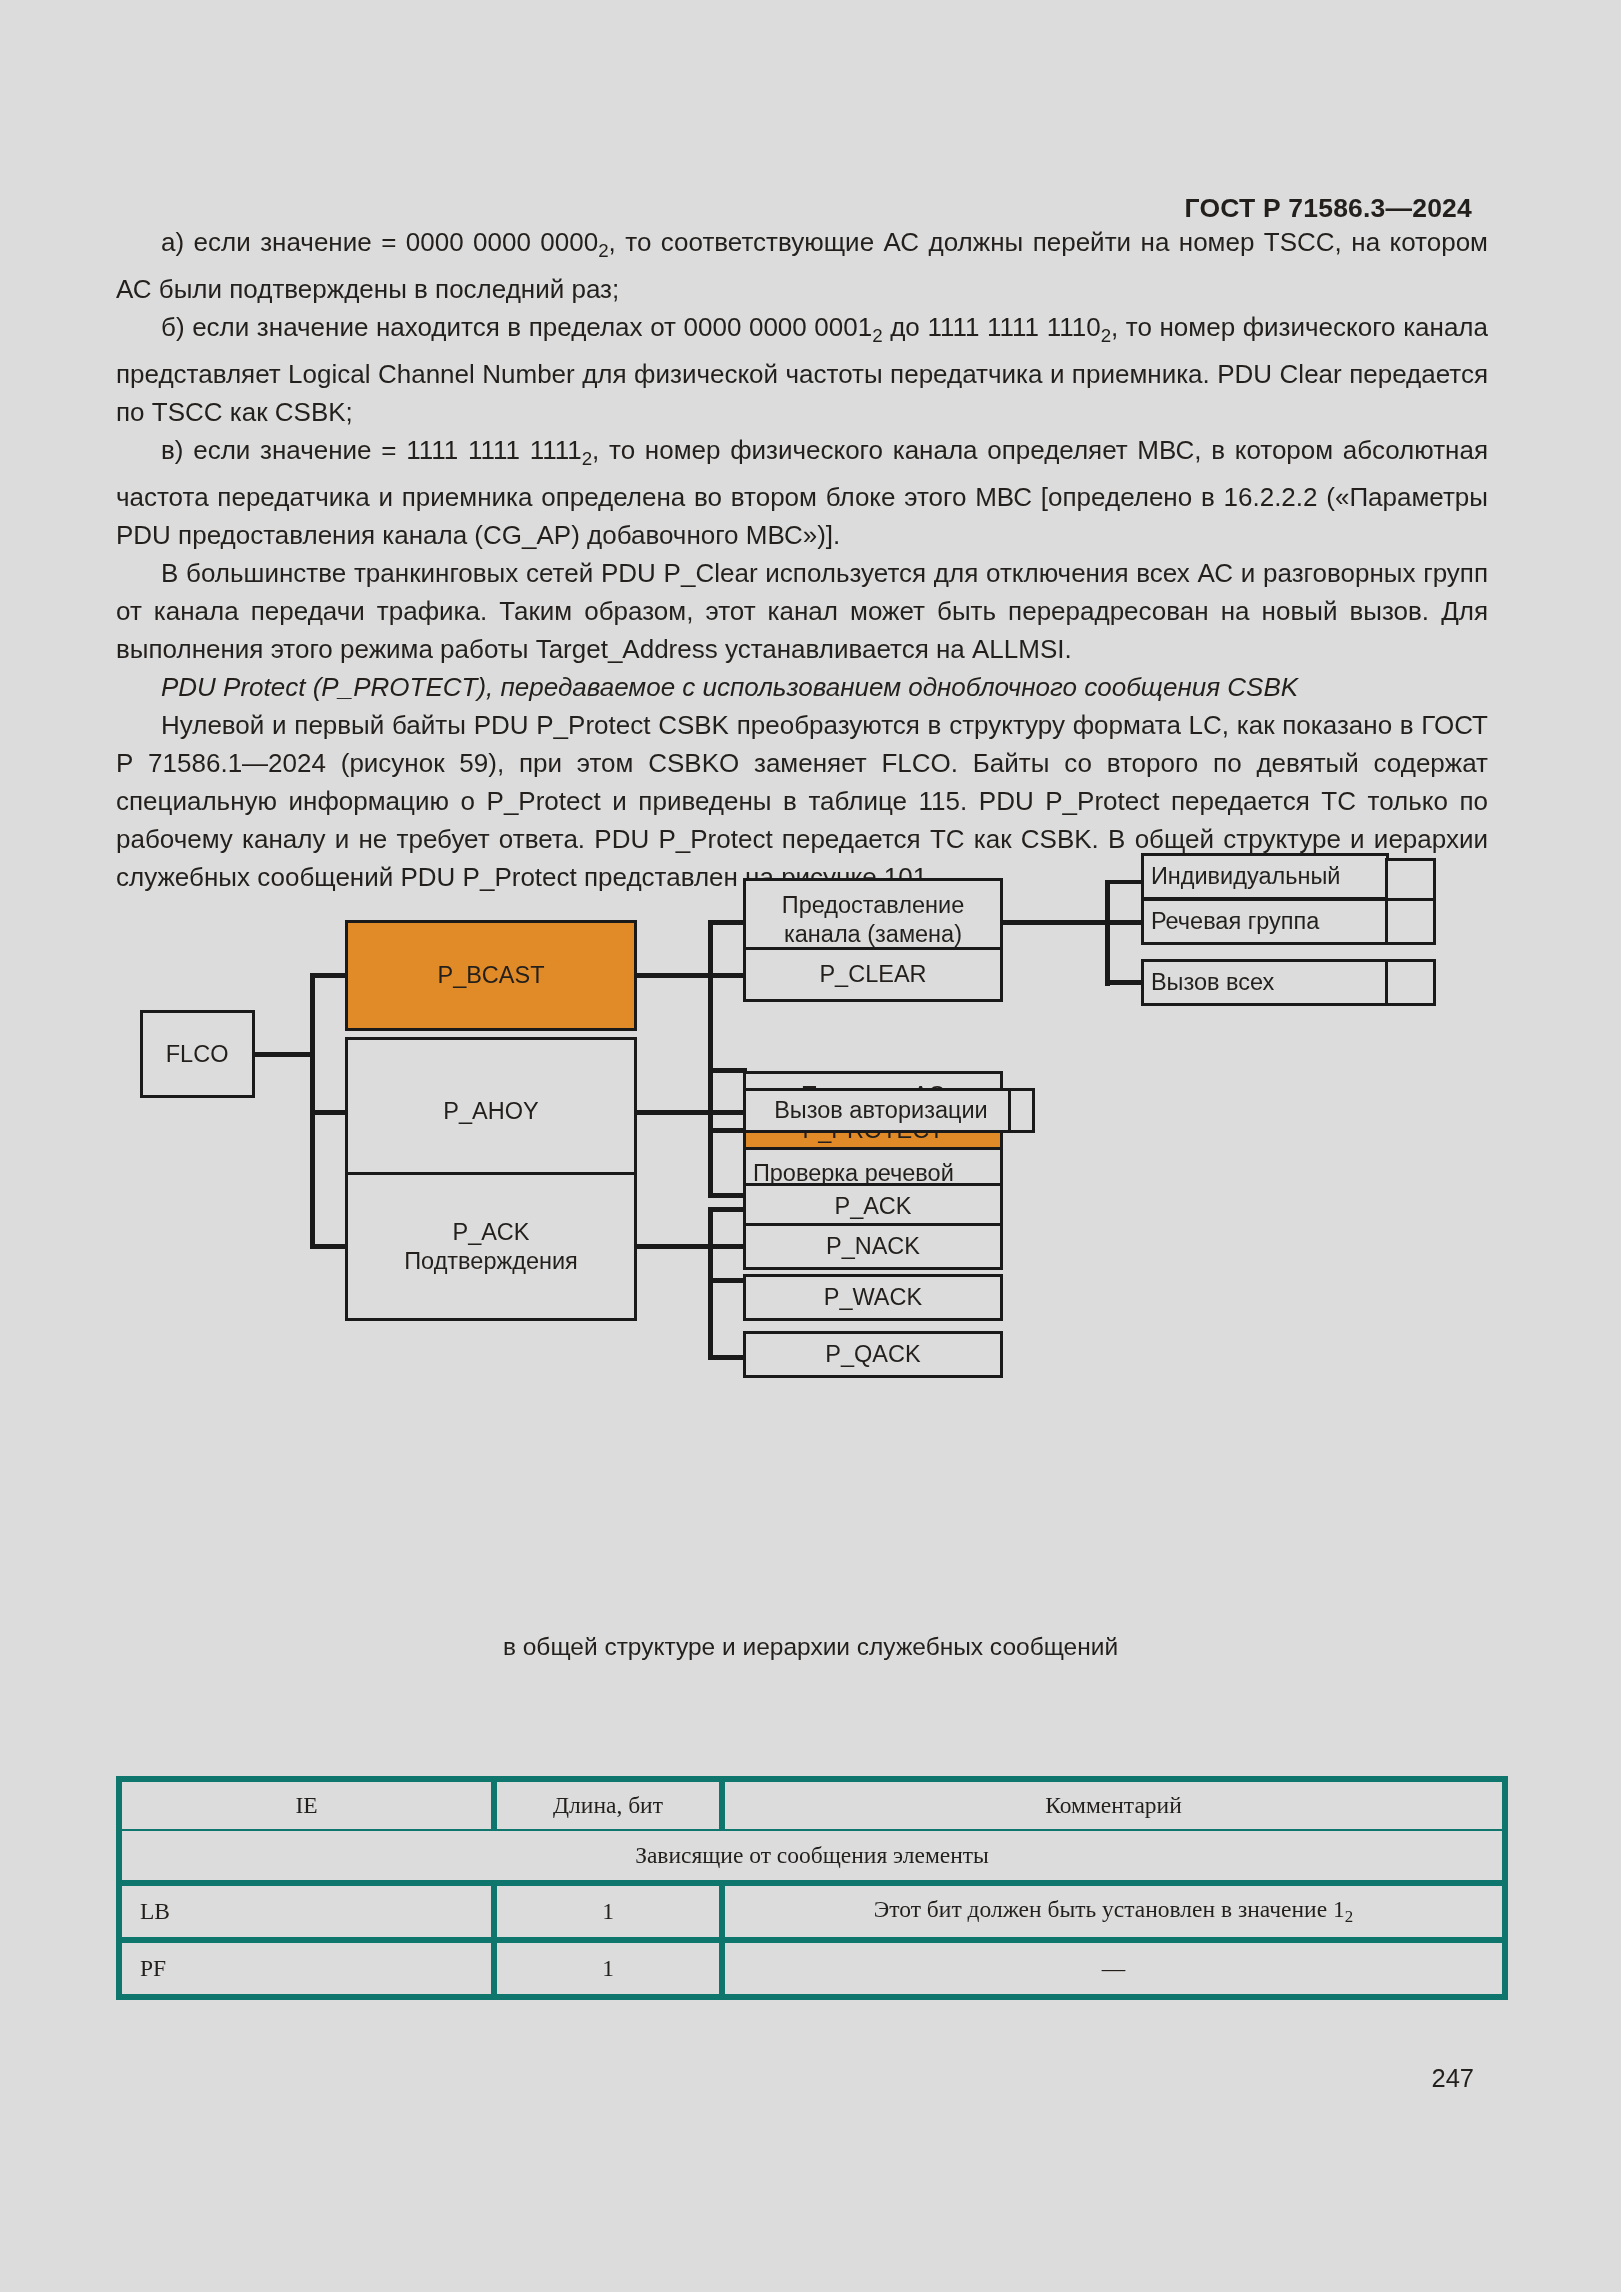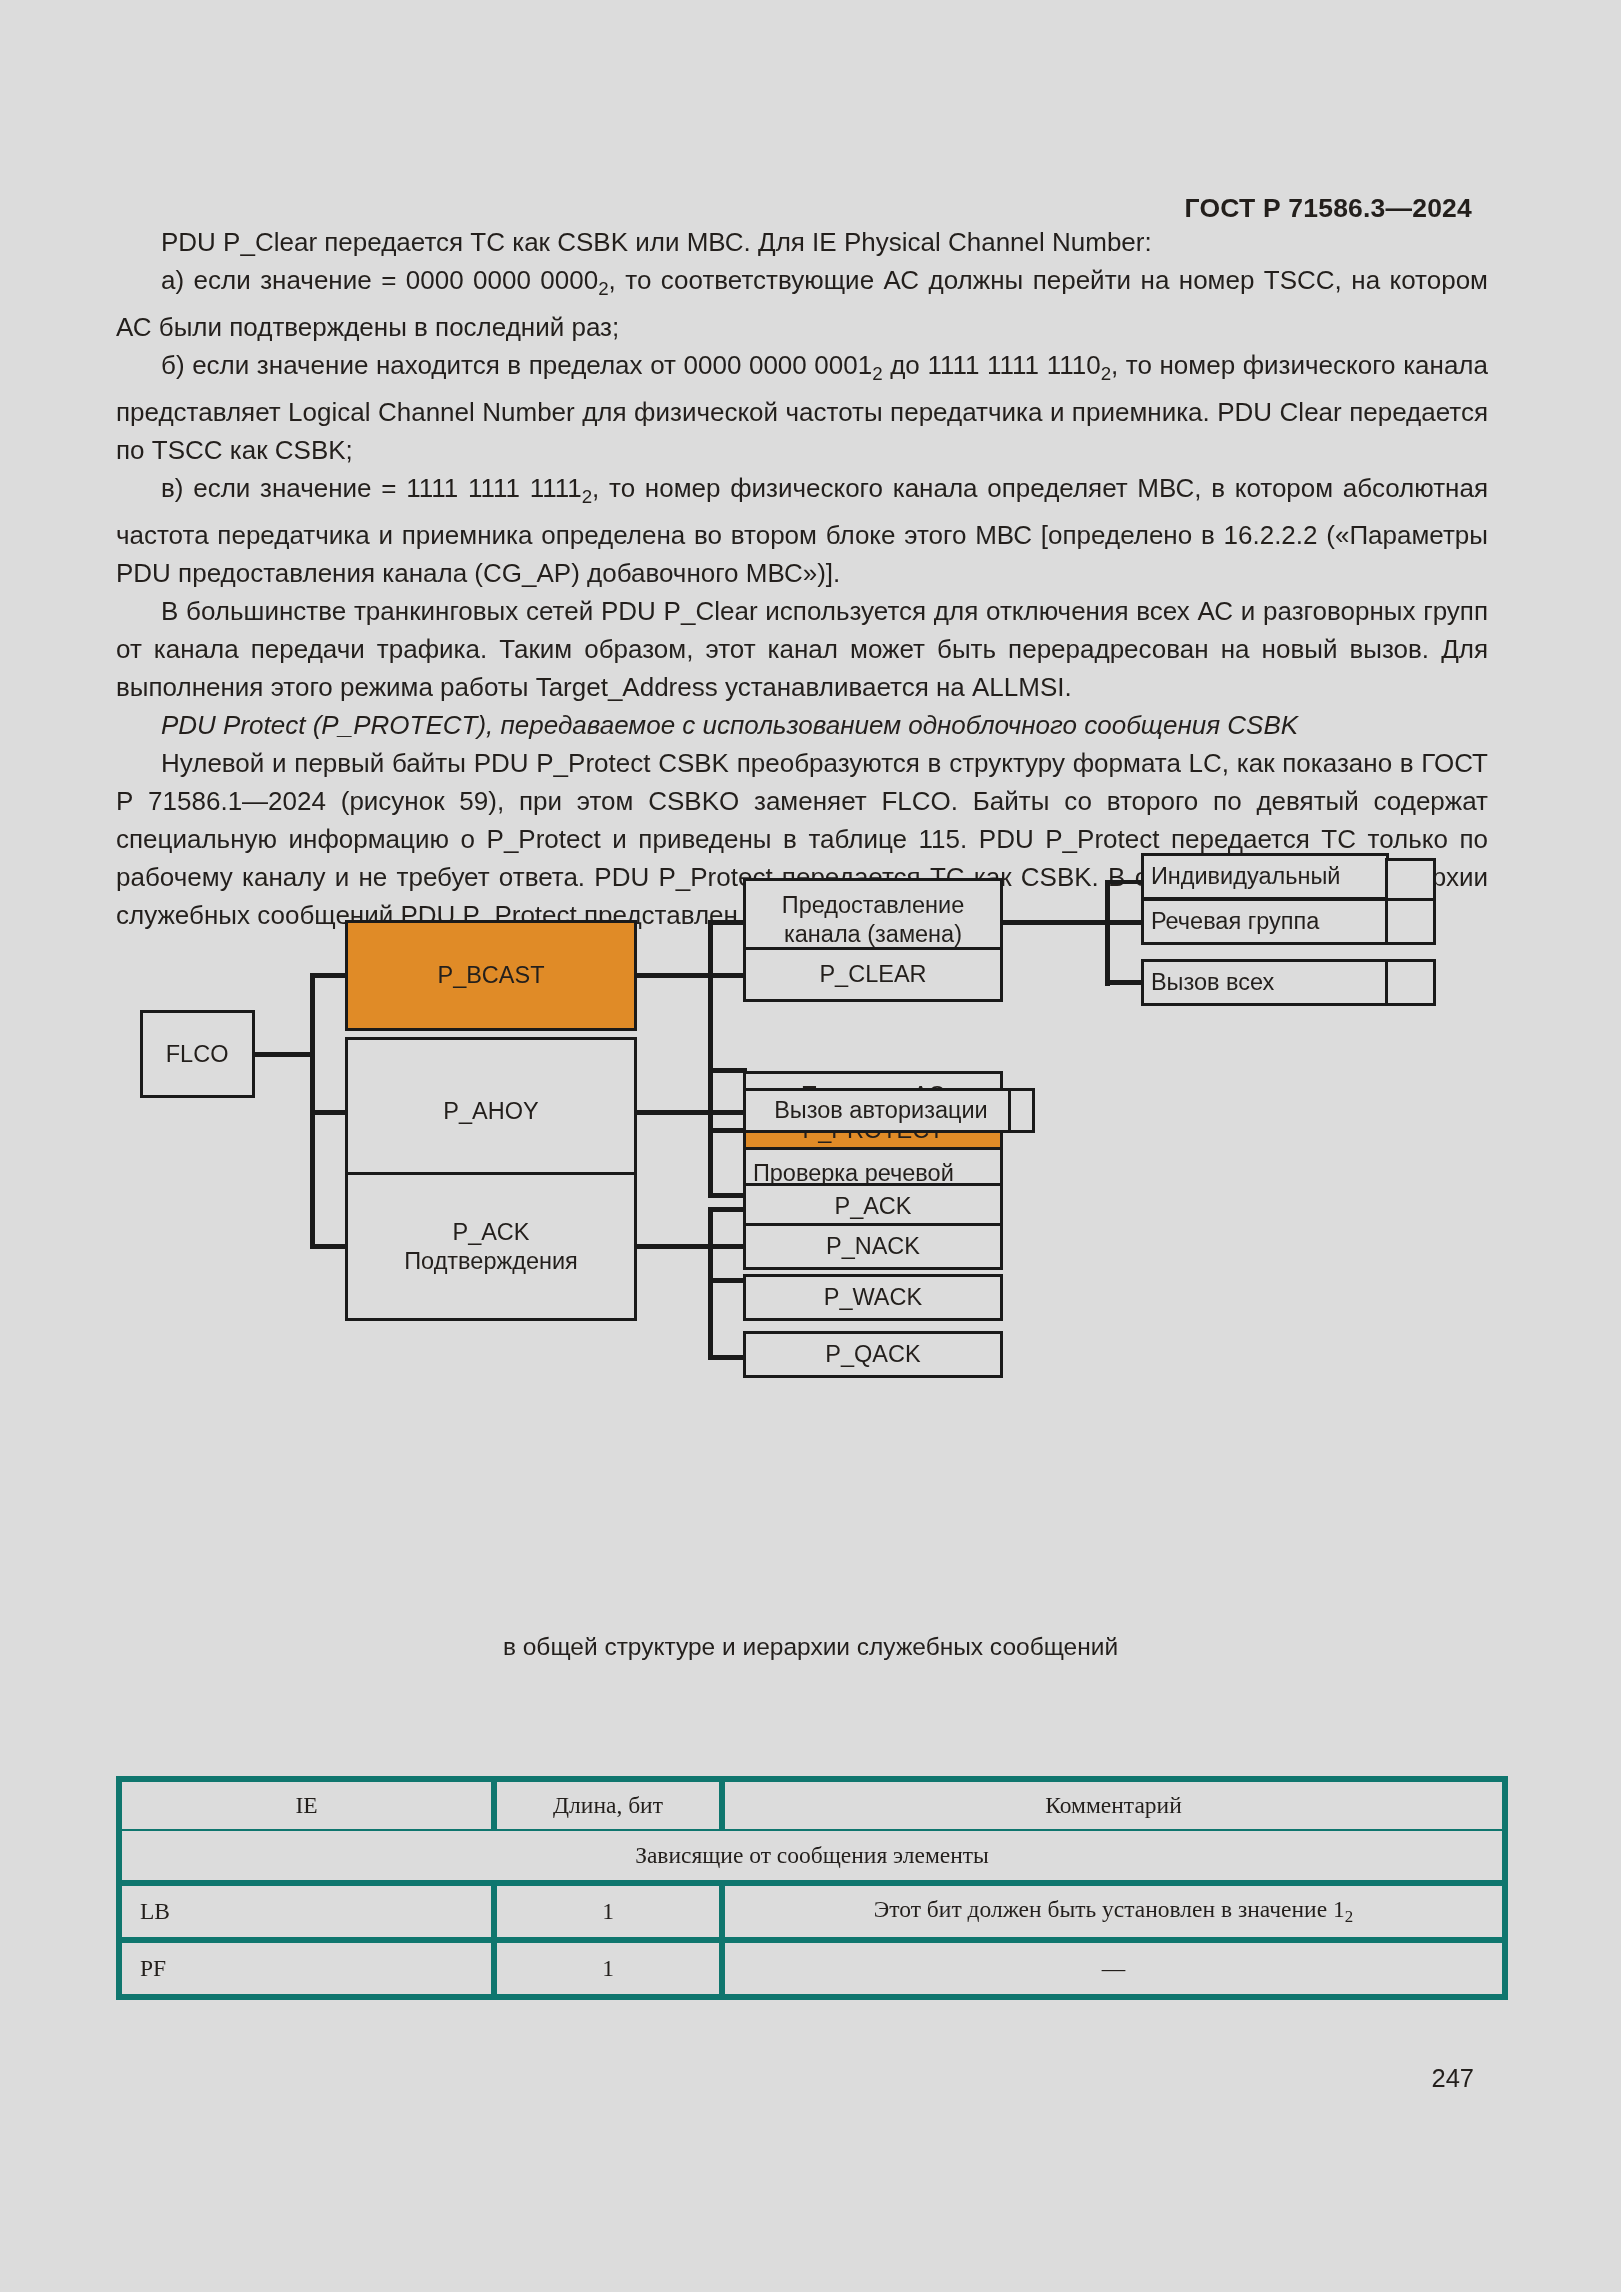--- a/index.html
+++ b/index.html
@@ -164,21 +164,20 @@
     font-size: 25.5px;
   }
 </style>
 </head>
 <body>
 
 <div class="page-header">ГОСТ Р 71586.3—2024</div>
 
 <div class="body-text">
 
-  <p><span>PDU P_Clear передается ТС как CSBK или МВС. Для IE Physical Channel Number:</span></p>
 
   <p><span>а)  если значение = 0000 0000 0000</span><sub>2</sub><span>, то соответствующие АС должны перейти на номер TSCC, на котором АС были подтверждены в последний раз;</span></p>
 
   <p><span>б)  если значение находится в пределах от 0000 0000 0001</span><sub>2</sub><span> до 1111 1111 1110</span><sub>2</sub><span>, то номер физического канала представляет Logical Channel Number для физической частоты передатчика и приемника. PDU Clear передается по TSCC как CSBK;</span></p>
 
   <p><span>в)  если значение = 1111 1111 1111</span><sub>2</sub><span>, то номер физического канала определяет МВС, в котором абсолютная частота передатчика и приемника определена во втором блоке этого МВС [определено в 16.2.2.2 («Параметры PDU предоставления канала (CG_AP) добавочного МВС»)].</span></p>
 
   <p><span>В большинстве транкинговых сетей PDU P_Clear используется для отключения всех АС и разговорных групп от канала передачи трафика. Таким образом, этот канал может быть перерадресован на новый вызов. Для выполнения этого режима работы Target_Address устанавливается на ALLMSI.</span></p>
 
   <p class="italic"><span>PDU Protect (P_PROTECT), передаваемое с использованием одноблочного сообщения CSBK</span></p>

